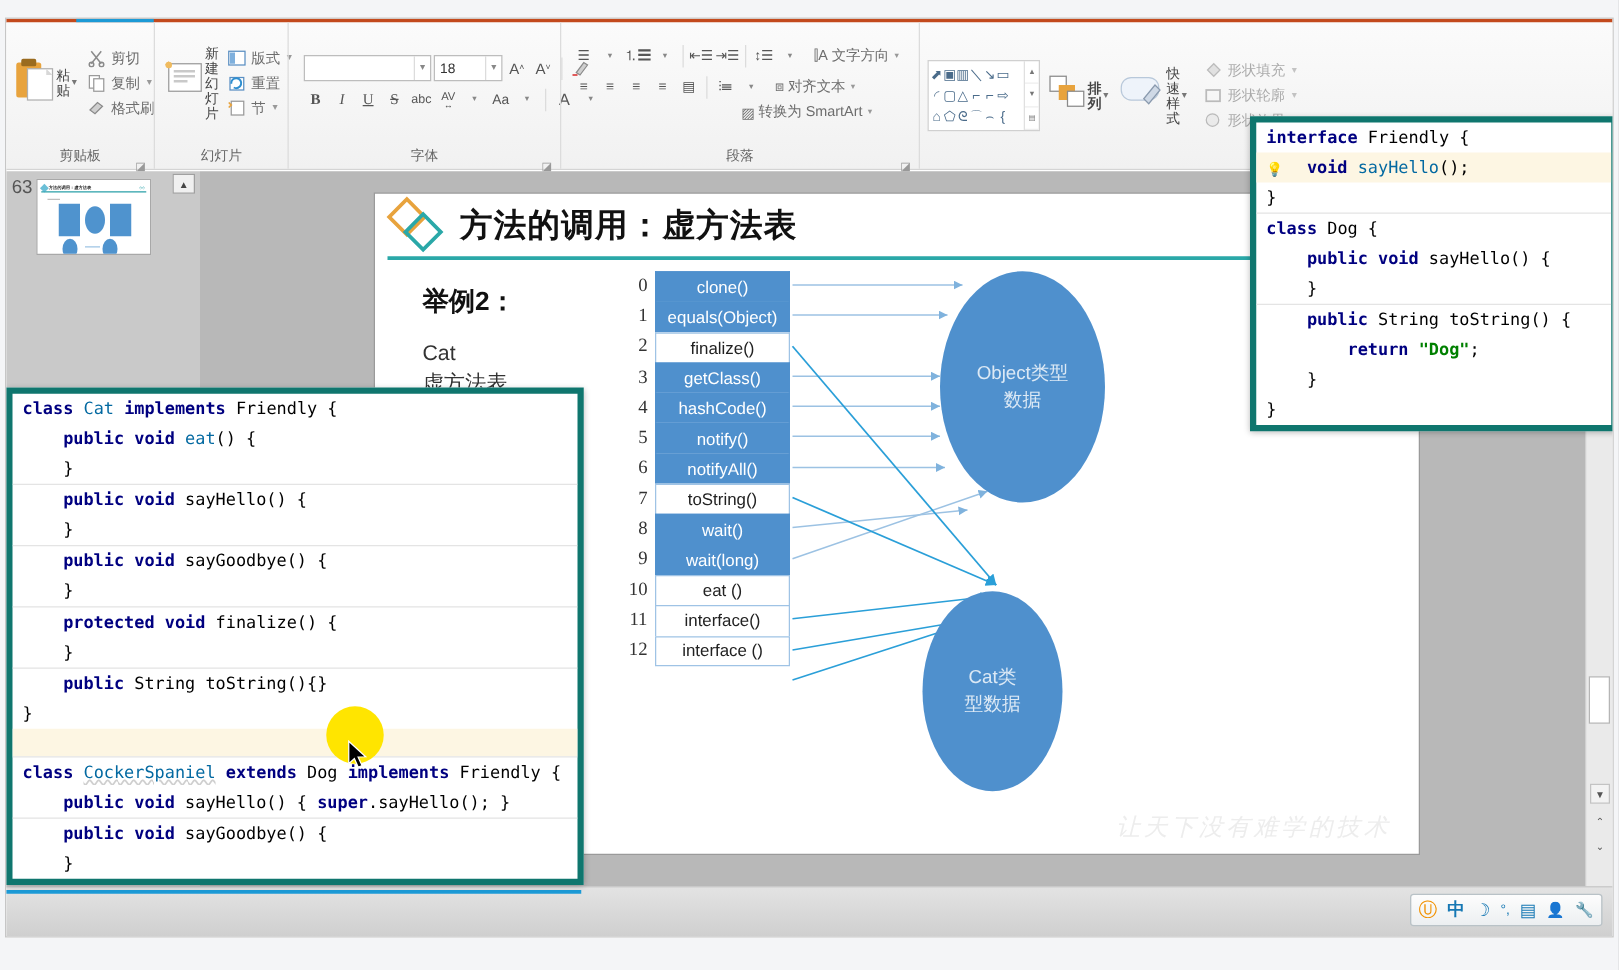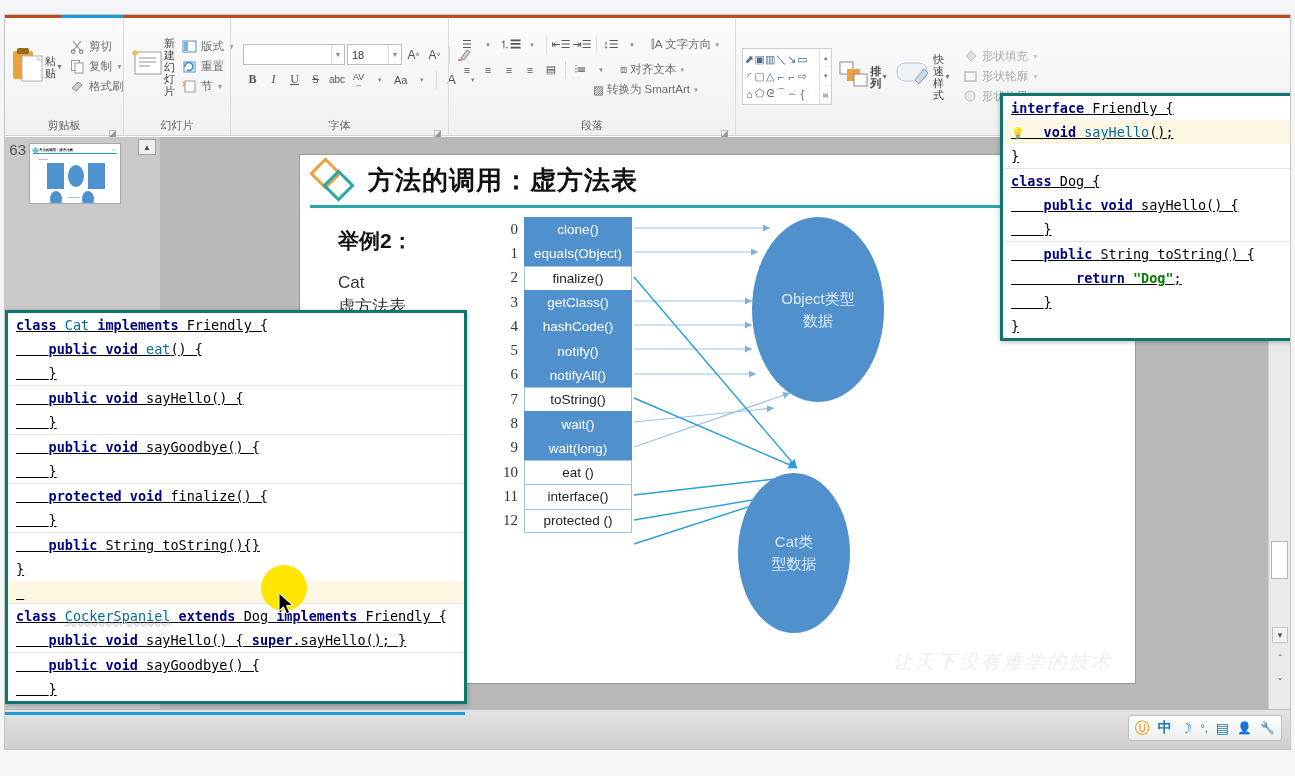--- a/index.html
+++ b/index.html
@@ -154,24 +154,24 @@
     position:absolute; background:#4f90cd; border-radius:50%;
     display:flex; align-items:center; justify-content:center; text-align:center;
     color:#dce9f5; font-size:15px; line-height:22px;
   }
   #ellipse-object{ left:452px; top:62px; width:132px; height:185px; }
   #ellipse-cat{ left:438px; top:318px; width:112px; height:160px; }
   #arrows-svg{ position:absolute; left:0; top:0; width:835px; height:528px; pointer-events:none;}
 
   
   .codepop{
-    position:absolute; background:#fff; border:3px solid #0f766e;
+    position:absolute; background:#fff; border:5px solid #0f766e;
     box-shadow:0 1px 5px rgba(0,0,0,.28);
     font-family:"DejaVu Sans Mono", monospace; font-size:13.5px;
-    overflow:hidden; z-index:40;text-decoration:underline;
+    overflow:hidden; z-index:40;
   }
   .codepop .cline{
     padding:2px 6px 2px 8px; white-space:pre; line-height:20px; position:relative;
   }
   .codepop .sep{ border-top:1px solid #e4e4e4; }
   .codepop .hl{ background:#fdf6e3; }
   .kw{ color:#000080; font-weight:bold; }
   .gy{ color:#0369a1; }
   .st{ color:#008000; font-weight:bold; }
   .pl{ color:#000; }
@@ -610,21 +610,21 @@
         <div class="vrow">
           <div class="vidx">10</div>
           <div class="vcell plain">eat ()</div>
         </div>
         <div class="vrow">
           <div class="vidx">11</div>
           <div class="vcell plain">interface()</div>
         </div>
         <div class="vrow">
           <div class="vidx">12</div>
-          <div class="vcell plain">protected ()</div>
+          <div class="vcell plain">interface ()</div>
         </div>
       </div>
 
       <div class="ellipse" id="ellipse-cat" style="white-space:pre-line">Cat类
 型数据</div>
       <div class="ellipse" id="ellipse-object" style="white-space:pre-line">Object类型
 数据</div>
 
       <div id="watermark">让天下没有难学的技术</div>
     </div>

